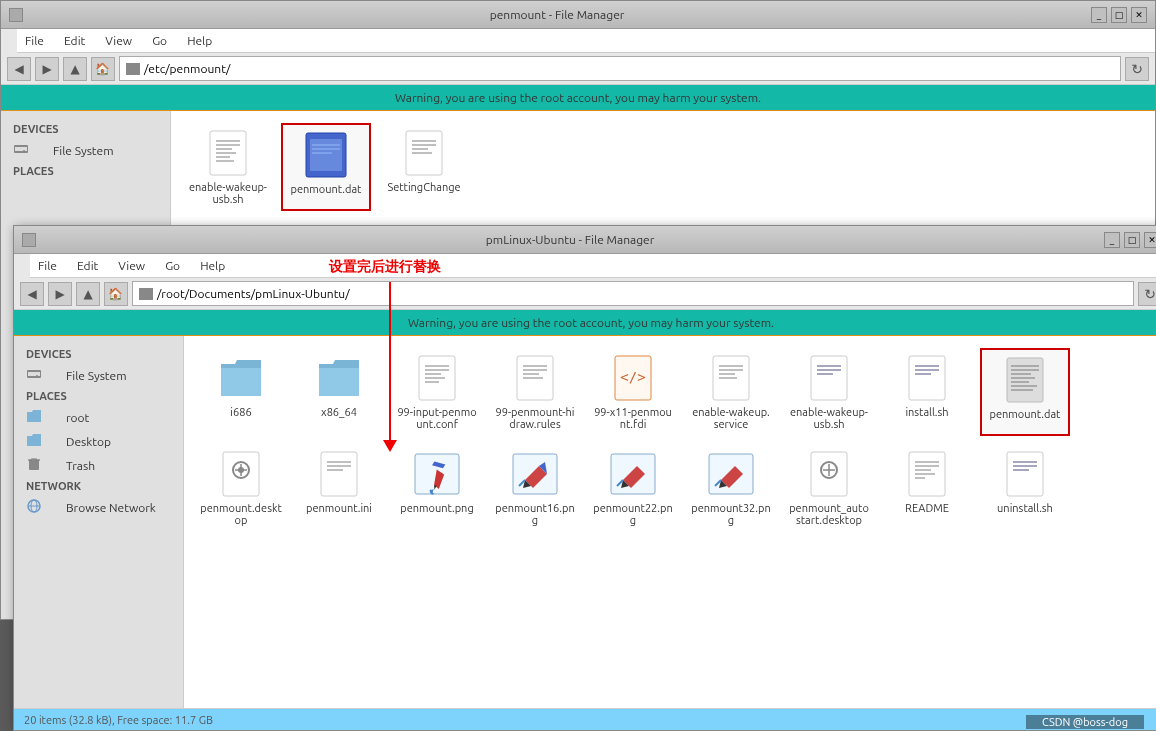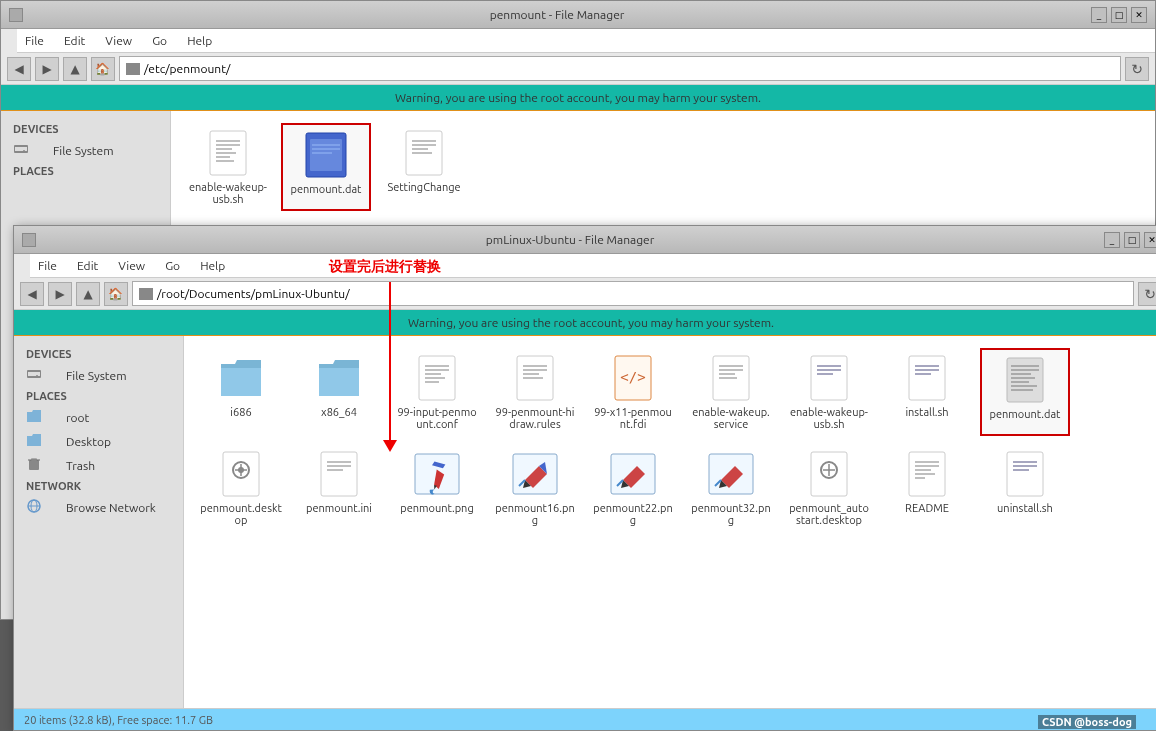--- a/index.html
+++ b/index.html
@@ -169,26 +169,25 @@
       font-size: 11px;
       color: #555;
       height: 22px;
       display: flex;
       align-items: center;
       justify-content: space-between;
     }
     .watermark {
       position: absolute;
       bottom: 2px;
-      right: 20px;
+      right: 12px;
       font-size: 11px;
       color: #fff;
       background: rgba(0,0,0,0.4);
-      padding: 1px 4px;
-      font-weight: bold;
+      padding: 1px 16px;
     }
 
     
     .annotation {
       position: absolute;
       top: 258px;
       left: 285px;
       z-index: 100;
       pointer-events: none;
       margin-left: 44px;

